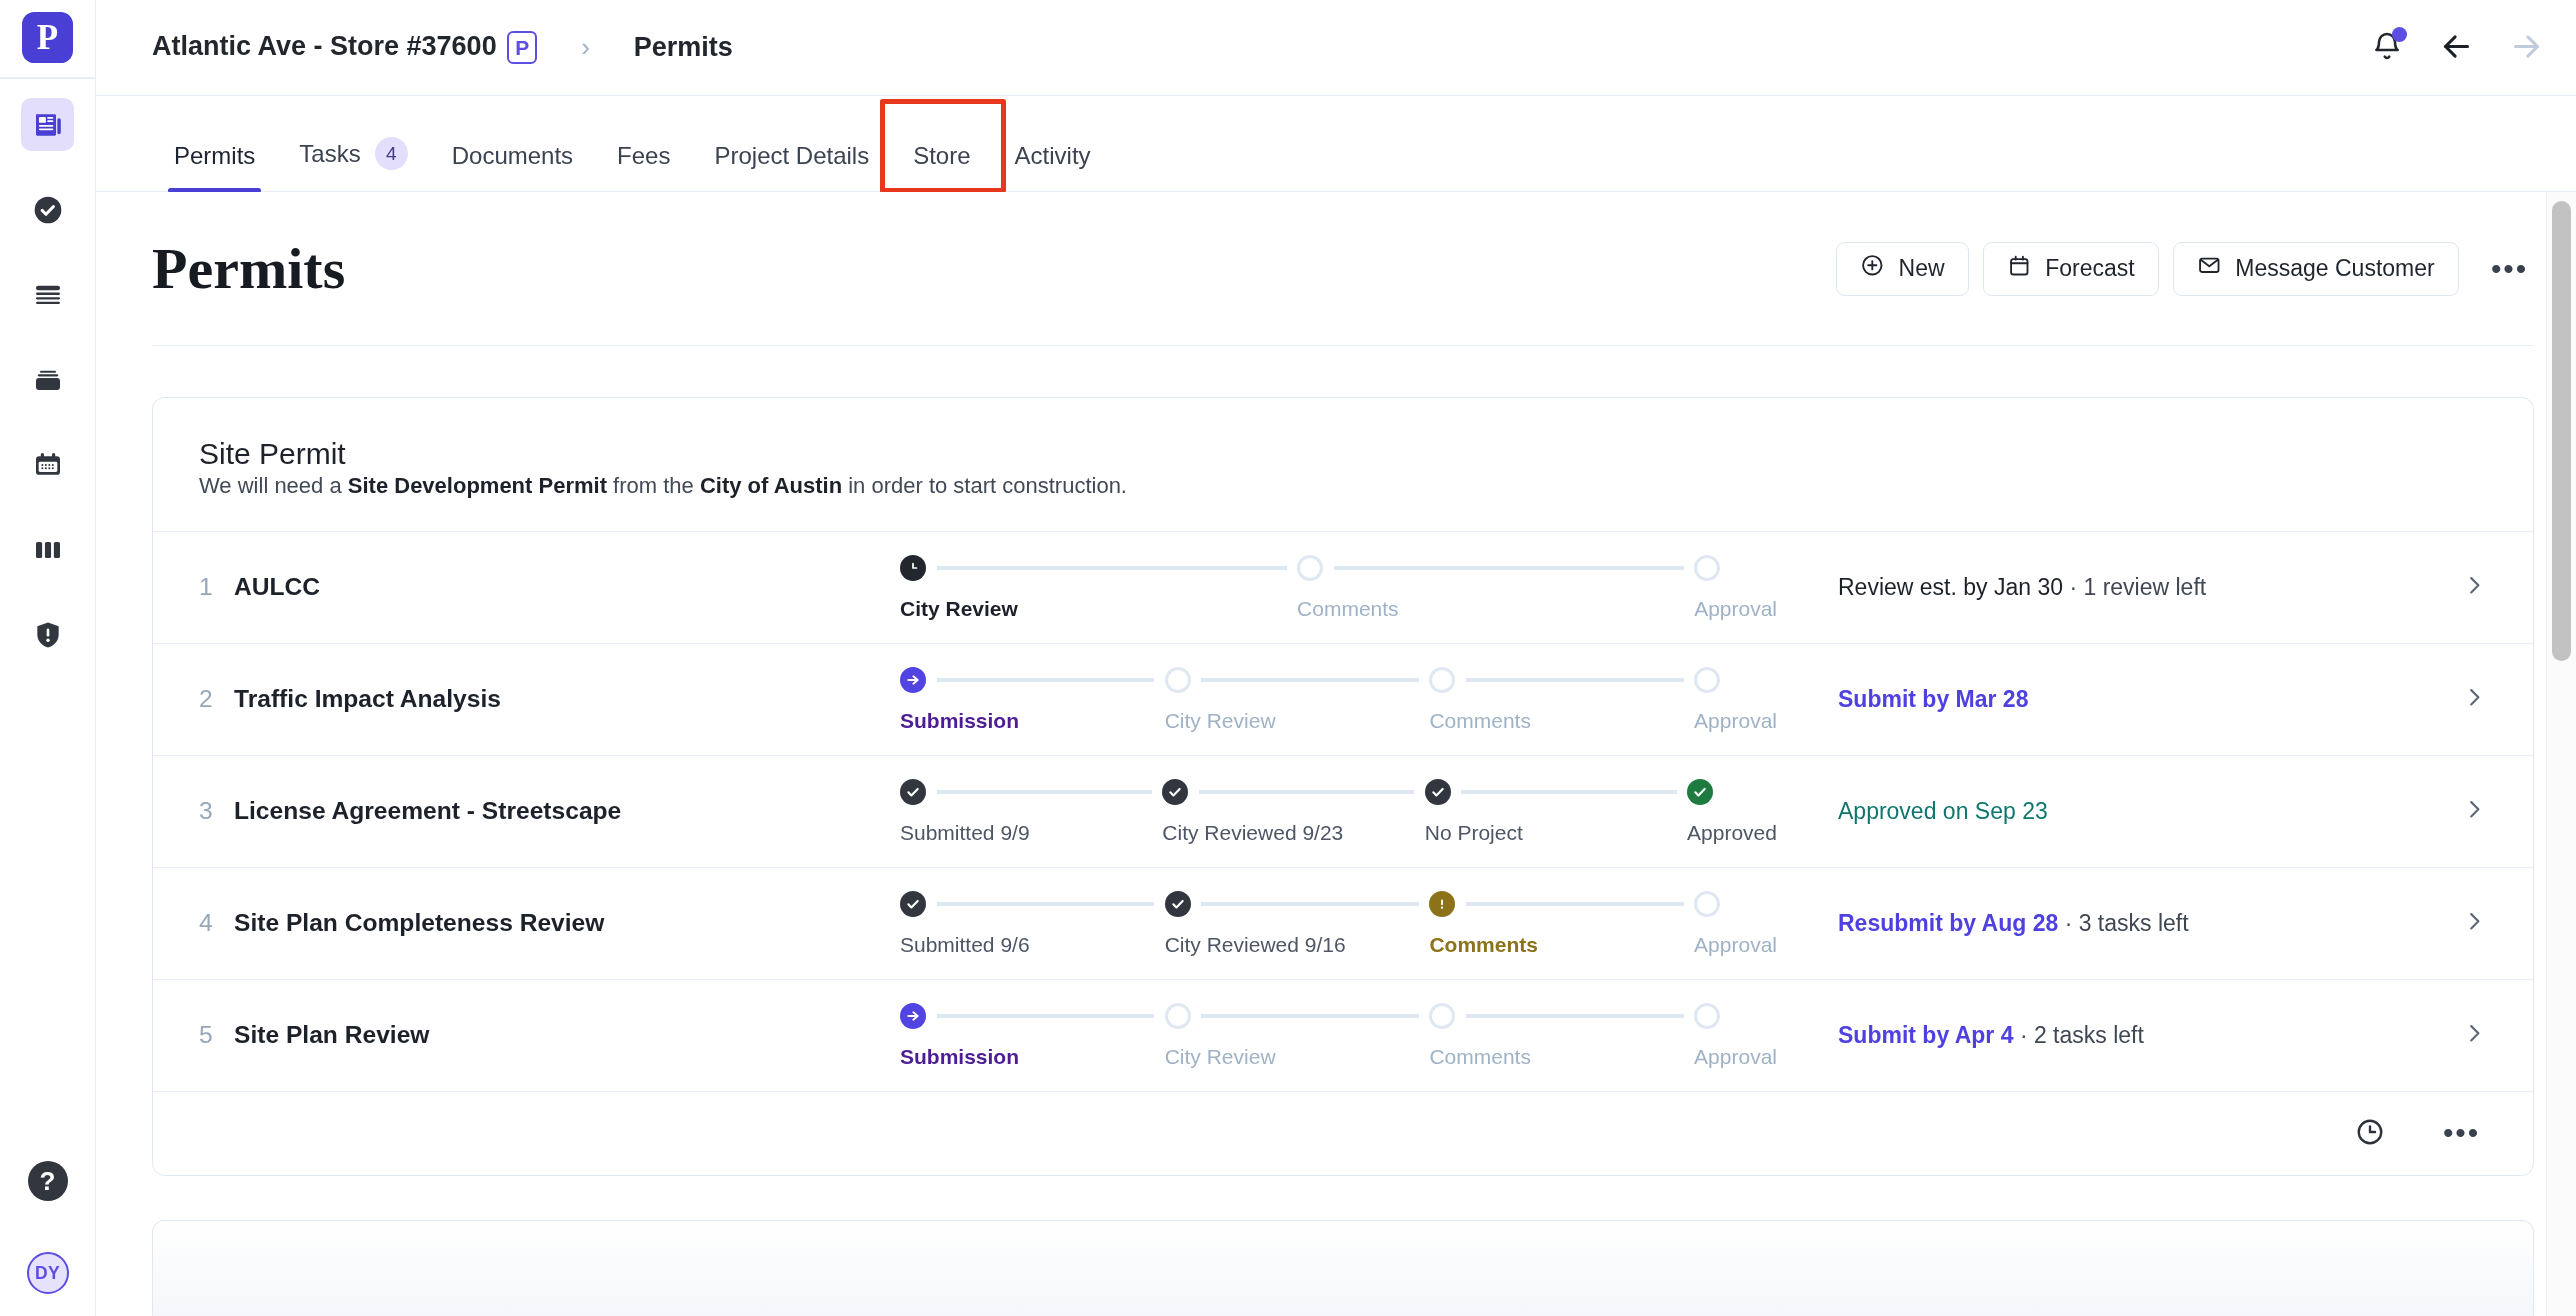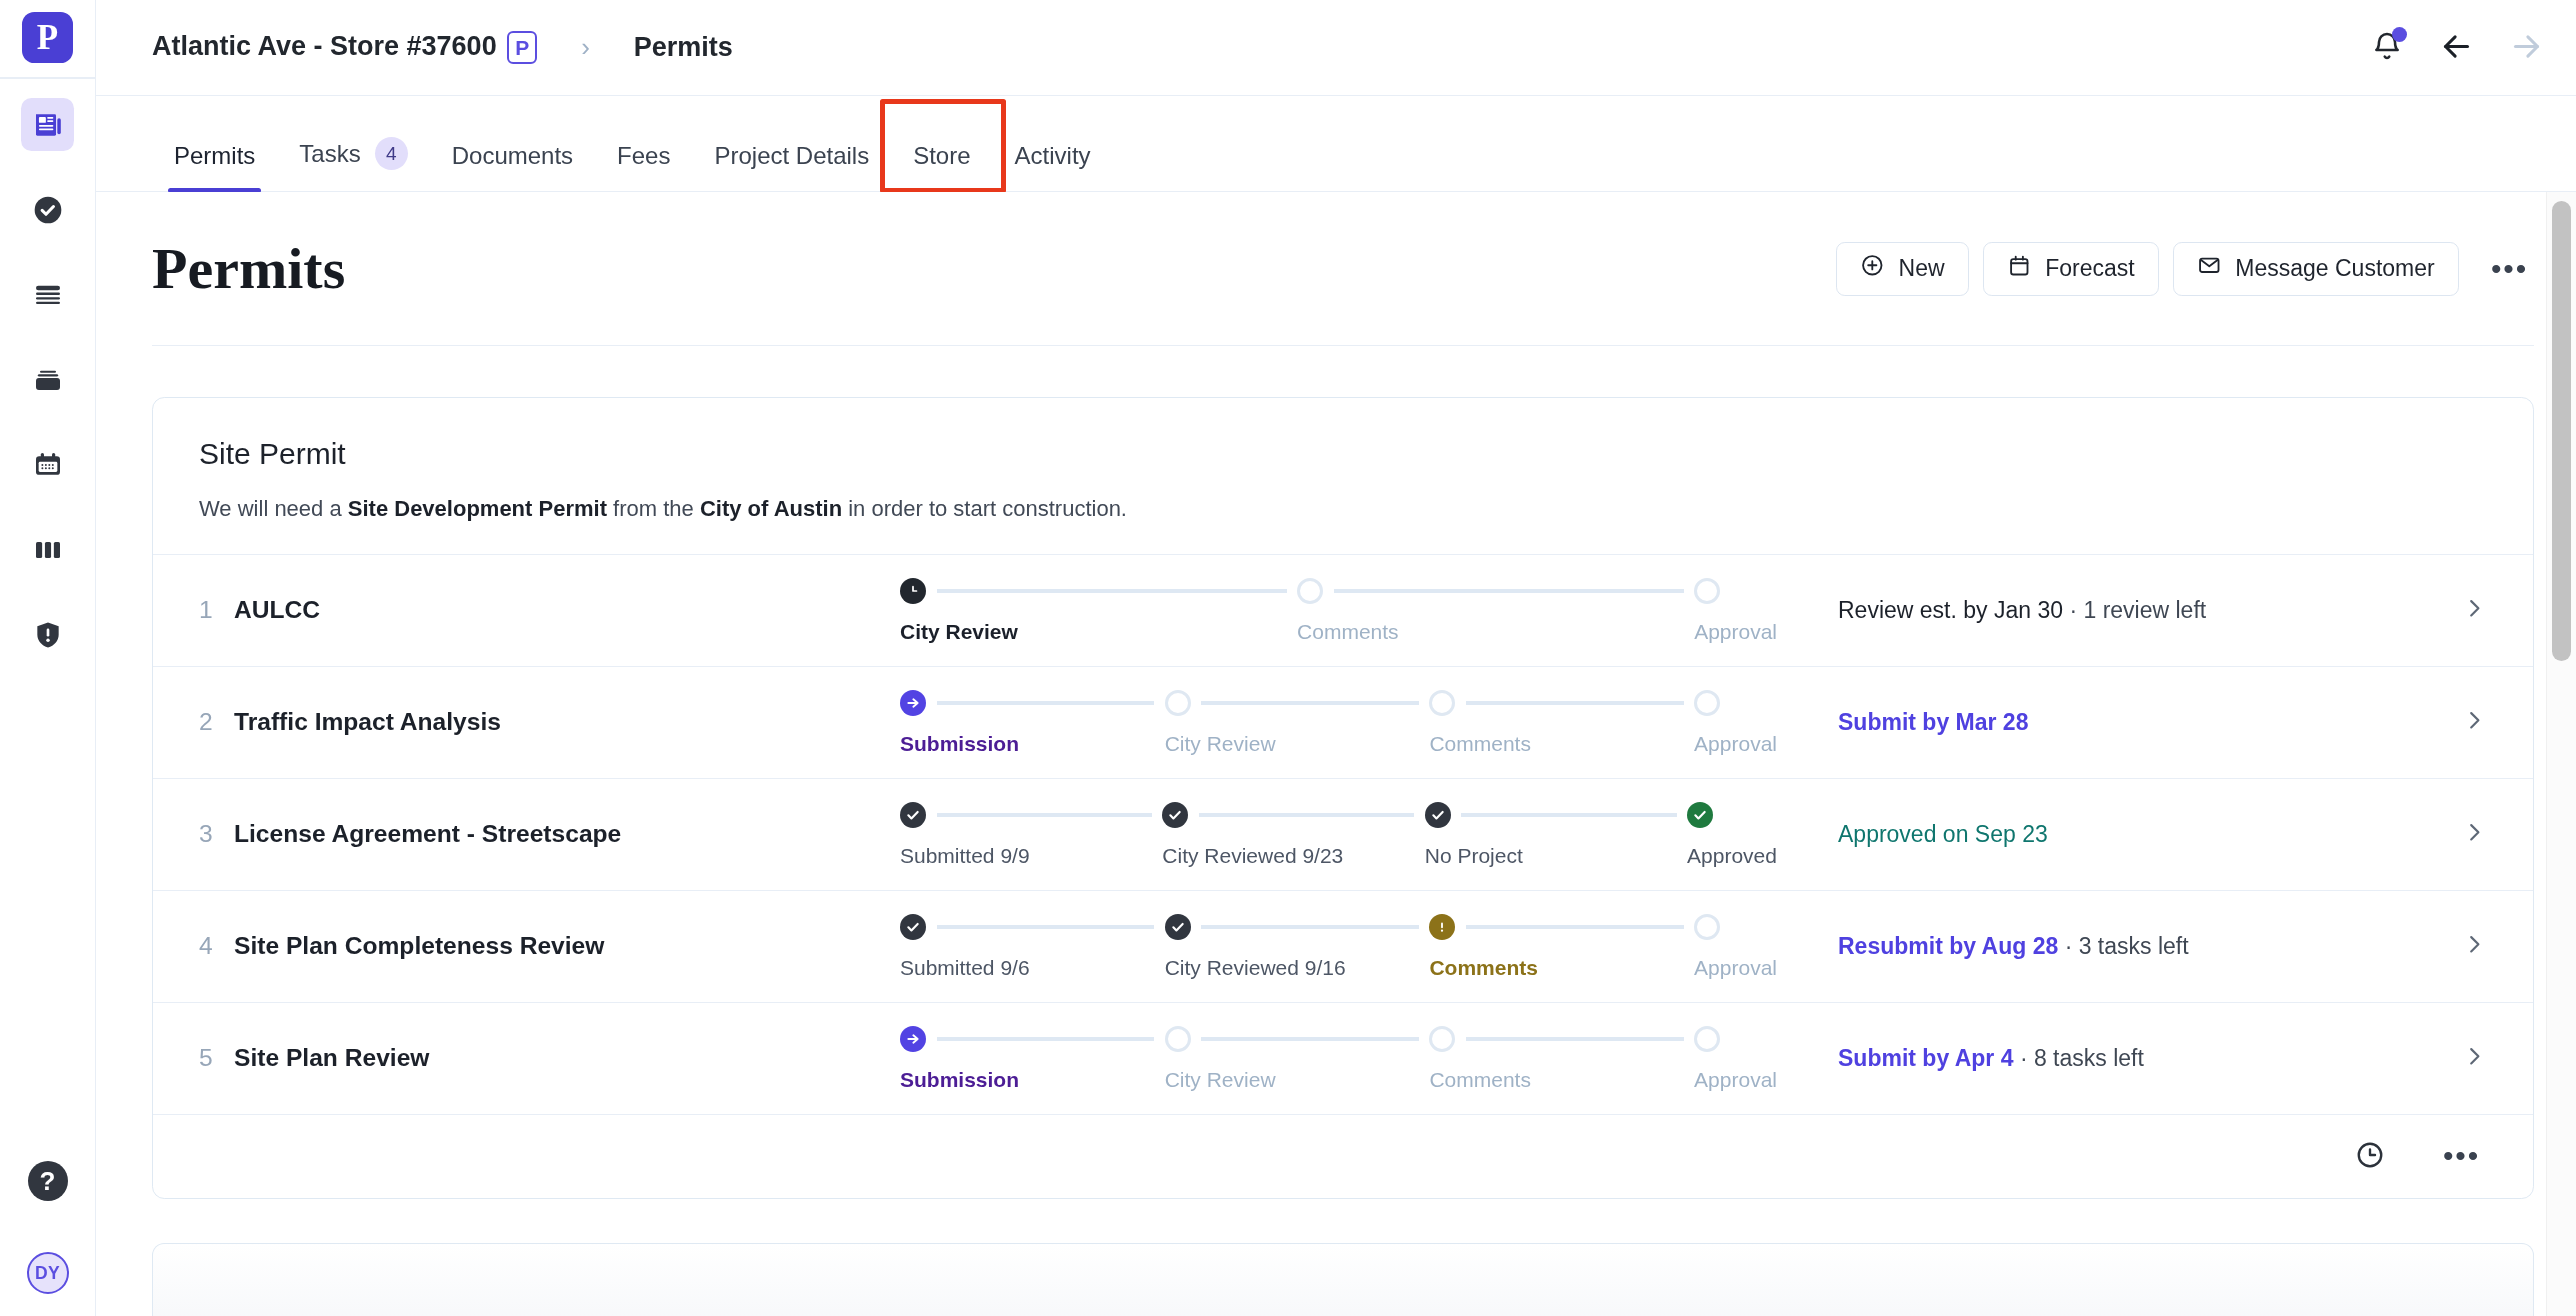--- a/index.html
+++ b/index.html
@@ -139,21 +139,21 @@
     font-size: 30px; letter-spacing: 1.8px; line-height: 0;
   }
 
   
   .cards { padding-top: 51px; }
   .card {
     border: 1.8px solid #dfe9f3; border-radius: 12.3px; background: #fff;
     overflow: hidden;
   }
   .card-head { padding: 39px 46px 30px 46px; }
-  .card-title { font-size: 30px; font-weight: 400; color: #1d222b; margin-bottom: 23px; }
+  .card-title { font-size: 30px; font-weight: 400; color: #1d222b; }
   .card-desc { font-size: 22px; color: #414956; line-height: 1.35; }
   .card-desc b { font-weight: 700; color: #1c212a; }
 
   .prow {
     display: flex; align-items: center; height: 112px;
     border-top: 1.8px solid #e8eef6; padding: 0 46px 0 46px;
   }
   .prow-num { width: 35px; font-size: 24.6px; color: #97a6b8; flex: 0 0 35px; }
   .prow-name { font-size: 24.6px; font-weight: 700; color: #1c212a; flex: 0 0 666px; }
 
@@ -630,21 +630,21 @@
                       </div>
                       <div class="pnode-label muted">Comments</div>
                     </div>
                     <div class="pnode">
                       <div class="pnode-top">
                         <div class="pdot empty"></div>
                       </div>
                       <div class="pnode-label muted">Approval</div>
                     </div>
                   </div>
-                  <div class="prow-status"><span class="st-purple">Submit by Apr 4</span><span class="st-muted"> · 8 tasks left</span></div>
+                  <div class="prow-status"><span class="st-purple">Submit by Apr 4</span><span class="st-muted"> · 2 tasks left</span></div>
                   <div class="prow-chev"><svg width="24.6" height="24.6" viewBox="0 0 24 24" fill="none" stroke="#5e6876" stroke-width="2.1" stroke-linecap="round" stroke-linejoin="round">
                       <path d="M9 5l7 7-7 7"></path>
                     </svg></div>
                 </div>
               </div>
             <div class="card-foot">
               <div class="icon-btn">
                 <span>
                   <svg width="30" height="30" viewBox="0 0 24 24" fill="none" stroke="#2c323b" stroke-width="1.9" stroke-linecap="round" stroke-linejoin="round">
                       <circle cx="12" cy="12" r="9"></circle>

